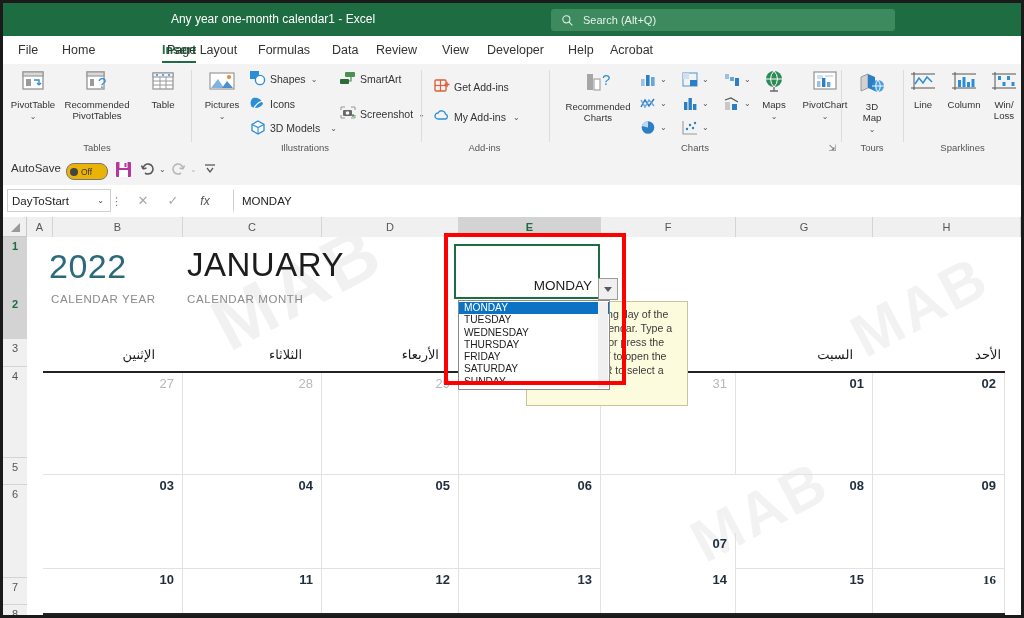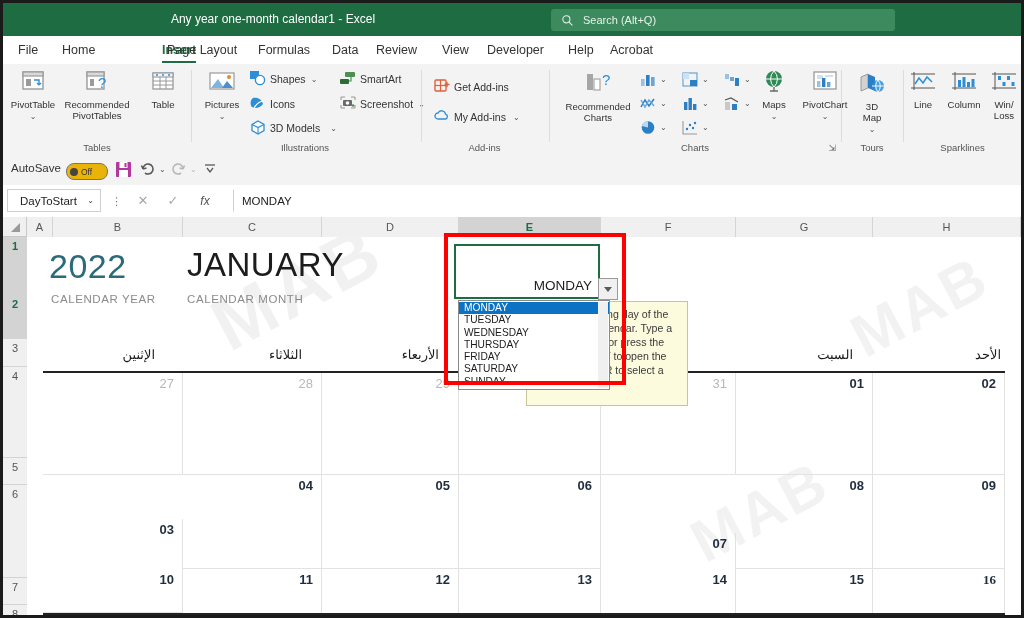--- a/index.html
+++ b/index.html
@@ -44,21 +44,21 @@
   
   .qat{position:absolute;left:0;top:152px;width:1018px;height:30px;background:#f3f3f3;border-bottom:1px solid #d6d6d6;}
   .autosave-label{position:absolute;left:8px;top:7px;font-size:11.5px;color:#333;}
   .toggle{position:absolute;left:63px;top:8px;width:40px;height:15px;border:1px solid #777;border-radius:8px;background:#eab308;display:flex;align-items:center;}
   .toggle .knob{width:8px;height:8px;border-radius:50%;background:#444;margin-left:3px;}
   .toggle .tlabel{font-size:8.5px;color:#333;margin-left:3px;}
   .qicon{position:absolute;top:6px;display:flex;align-items:center;}
 
   
   .fbar{position:absolute;left:0;top:182px;width:1018px;height:32px;background:#ffffff;border-bottom:1px solid #d0d0d0;}
-  .namebox{position:absolute;left:4px;top:4px;width:94px;height:23px;border:1px solid #cfcfcf;background:#fff;display:flex;align-items:center;font-size:11.5px;color:#222;padding-left:12px;box-sizing:border-box;}
+  .namebox{position:absolute;left:4px;top:4px;width:104px;height:23px;border:1px solid #cfcfcf;background:#fff;display:flex;align-items:center;font-size:11.5px;color:#222;padding-left:4px;box-sizing:border-box;}
   .namebox .nb-caret{position:absolute;right:6px;font-size:8px;color:#444;}
   .fb-dots{position:absolute;left:108px;top:10px;font-size:11px;color:#777;letter-spacing:0;}
   .fb-btn{position:absolute;top:4px;width:24px;height:23px;display:flex;align-items:center;justify-content:center;font-size:13px;color:#a8a8a8;}
   .fb-input{position:absolute;left:230px;top:4px;width:784px;height:23px;border:1px solid transparent;border-left:1px solid #d0d0d0;font-size:11.5px;color:#222;display:flex;align-items:center;padding-left:8px;box-sizing:border-box;background:#fff;}
 
   
   .grid{position:absolute;left:0;top:214px;width:1018px;height:398px;background:#fff;overflow:hidden;}
   .colhead{position:absolute;left:0;top:0;height:20px;width:1018px;background:#f0f0f0;border-bottom:1px solid #c9c9c9;}
   .colcell{position:absolute;top:0;height:20px;line-height:20px;text-align:center;font-size:11px;color:#555;border-right:1px solid #d4d4d4;box-sizing:border-box;background:#f0f0f0;}
   .colcell.sel{background:#d3d3d3;color:#1e6c41;font-weight:bold;}
@@ -235,21 +235,21 @@
         <span class="ic">
           <svg width="16" height="15" viewBox="0 0 16 15">
             <rect x="5" y="1" width="10" height="5" rx="1" fill="#4b8f53"></rect>
             <rect x="0" y="8" width="9" height="5" rx="1" fill="#2e6b36"></rect>
             <path d="M11 6 L11 10 L9 10" fill="none" stroke="#4b8f53" stroke-width="1.2"></path>
           </svg>
         </span>
         <span>SmartArt</span>
       </div>
 
-      <div class="smallbtn" style="left:148px;top:31px;">
+      <div class="smallbtn" style="left:148px;top:41px;">
         <span class="ic">
           <svg width="16" height="15" viewBox="0 0 16 15">
             <path d="M1 1 h4 M1 1 v3 M15 1 h-4 M15 1 v3 M1 12 v-3 M1 12 h4 M15 12 v-3 M15 12 h-4" fill="none" stroke="#9a9a9a" stroke-width="1.1"></path>
             <rect x="3" y="4" width="9" height="6" rx="1" fill="#6a6a6a"></rect>
             <circle cx="7.5" cy="7" r="1.8" fill="#fff"></circle>
             <path d="M13 8 v3 M11.5 9.5 h3" stroke="#4b8f53" stroke-width="1.2"></path>
           </svg>
         </span>
         <span>Screenshot</span>
         <span class="caret" style="margin-left:5px;">⌄</span>
@@ -568,21 +568,21 @@
       <div class="calcell" style="left:574px;top:136px;width:135px;height:102px;">
           <span class="calnum dim">31</span>
         </div>
       <div class="calcell" style="left:709px;top:136px;width:137px;height:102px;">
           <span class="calnum">01</span>
         </div>
       <div class="calcell" style="left:846px;top:136px;width:132px;height:102px;">
           <span class="calnum">02</span>
         </div>
 
-      <div class="calcell" style="left:16px;top:238px;width:140px;height:94px;margin-top:44px;">
+      <div class="calcell" style="left:16px;top:238px;width:140px;height:94px;">
           <span class="calnum">03</span>
         </div>
       <div class="calcell" style="left:156px;top:238px;width:139px;height:94px;">
           <span class="calnum">04</span>
         </div>
       <div class="calcell" style="left:295px;top:238px;width:137px;height:94px;">
           <span class="calnum">05</span>
         </div>
       <div class="calcell" style="left:432px;top:238px;width:142px;height:94px;">
           <span class="calnum">06</span>

